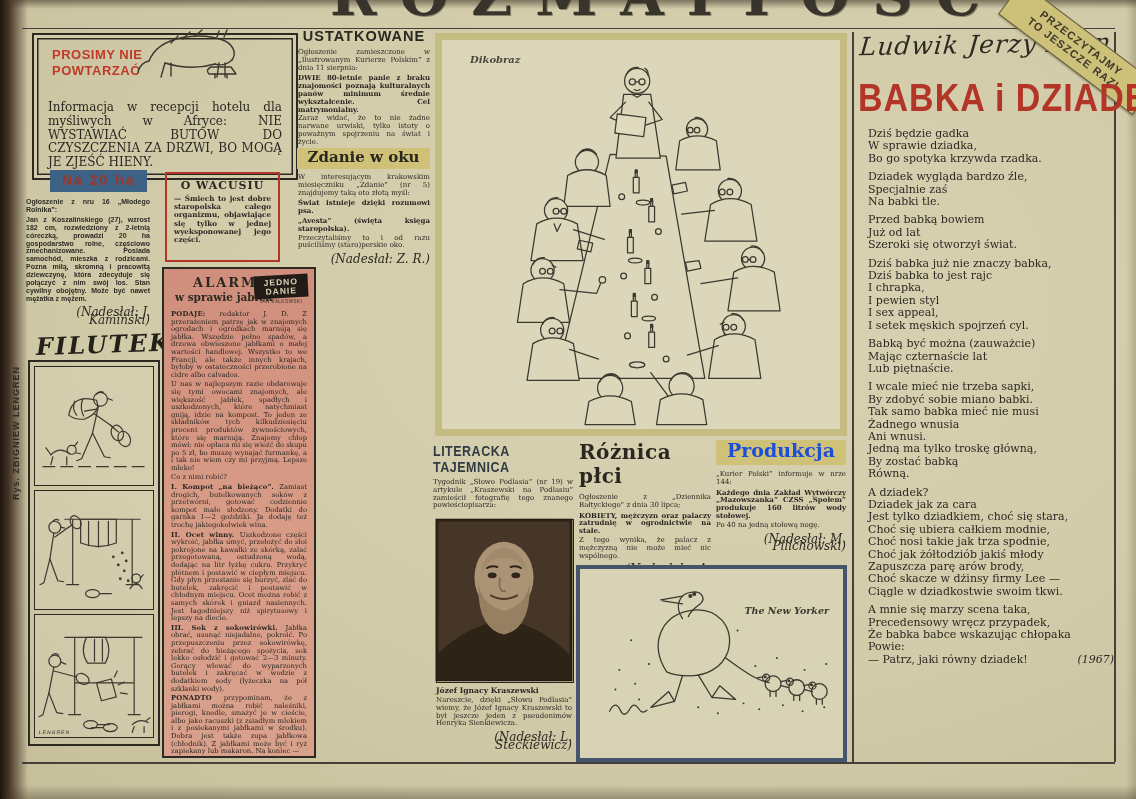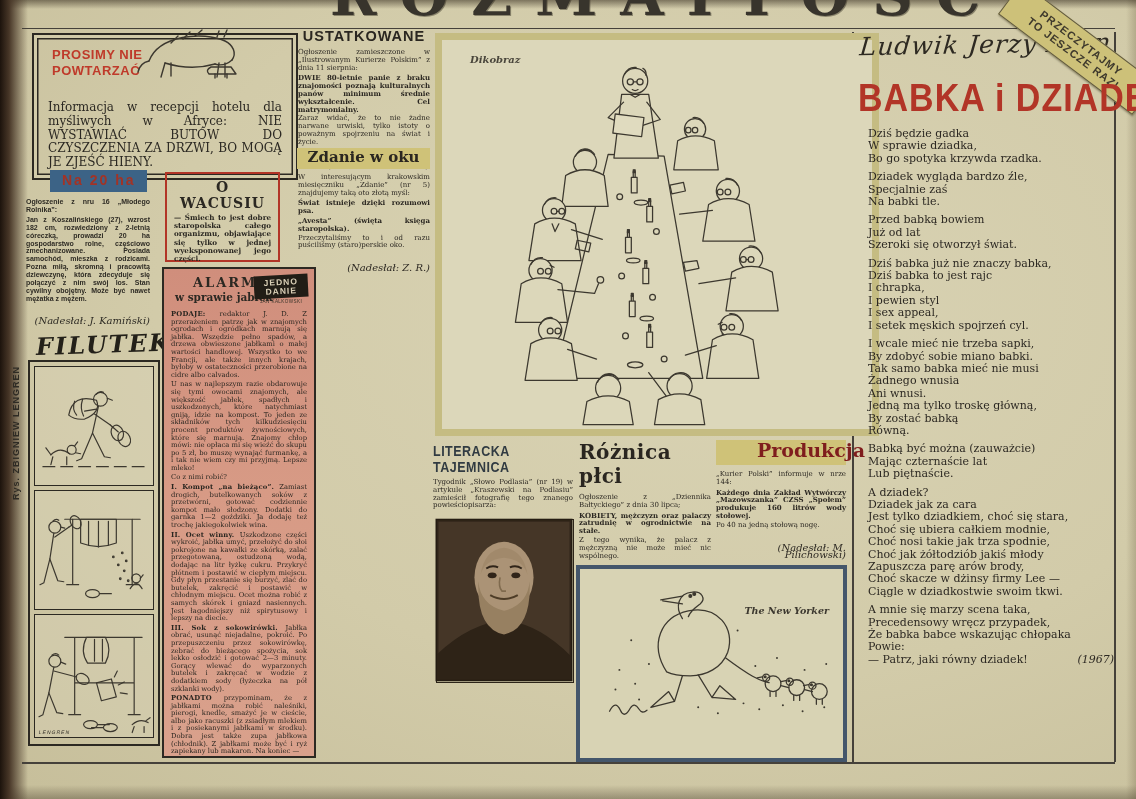--- a/index.html
+++ b/index.html
@@ -25,36 +25,36 @@
     box-shadow:inset 0 0 0 3px #d2cba9, inset 0 0 0 4.5px #2c2922;}
   .prosimy-title{left:18px;top:12px;font-family:"Liberation Sans",sans-serif;
     font-weight:bold;font-size:13px;line-height:16px;color:#bf3a2a;letter-spacing:.5px;}
   .prosimy-body{left:14px;top:66px;width:234px;font-size:12px;line-height:13.8px;text-align:justify;}
   .na20-bar{left:50px;top:170px;width:97px;height:22px;background:#3c6386;}
   .na20-bar span{position:absolute;left:12px;top:2px;font-family:"Liberation Sans",sans-serif;
     font-weight:bold;font-size:14px;color:#a33325;letter-spacing:2px;}
   .na20-text{left:26px;top:198px;width:124px;font-family:"Liberation Sans",sans-serif;
     font-weight:bold;font-size:7px;line-height:7.9px;text-align:justify;color:#2e2b24;}
   .na20-text .credit{font-family:"DejaVu Serif",serif;}
-  .credit{font-style:italic;font-weight:normal;font-size:10px;text-align:right;margin-top:14px;}
+  .credit{font-style:italic;font-weight:normal;font-size:12px;text-align:right;margin-top:6px;}
   .filutek-title{left:36px;top:330px;width:122px;text-align:center;
     font-family:"DejaVu Serif",serif;font-weight:bold;font-style:italic;
     font-size:24px;letter-spacing:2px;color:#232019;transform:rotate(-2deg);}
   .lengren-vert{left:-64px;top:428px;width:160px;text-align:center;
     transform:rotate(-90deg);font-family:"Liberation Sans",sans-serif;
     font-weight:bold;font-size:9px;letter-spacing:1px;color:#2e2b24;}
   .strip{left:28px;top:360px;width:132px;height:386px;border:2.5px solid #2c2922;
     padding:4px;box-sizing:border-box;}
   .panel{border:1.5px solid #2c2922;margin-bottom:4px;position:relative;background:rgba(222,216,190,.35);}
   .panel svg{display:block;}
   .strip-sig{position:absolute;left:4px;bottom:2px;font-family:"Liberation Sans",sans-serif;
     font-size:5px;letter-spacing:1px;color:#2e2b24;transform:skewX(-12deg);}
   .wacusiu{left:165px;top:172px;width:115px;height:90px;border:2.5px solid #b23527;
     padding:5px 7px;box-sizing:border-box;}
-  .wacusiu-title{text-align:center;font-weight:bold;font-size:14px;letter-spacing:1px;margin-bottom:3px;}
+  .wacusiu-title{text-align:center;font-weight:bold;font-size:11px;letter-spacing:1px;margin-bottom:3px;}
   .wacusiu-body{font-size:7.2px;line-height:8.2px;text-align:justify;font-weight:bold;}
   .alarm{left:162px;top:267px;width:154px;height:491px;border:2px solid #2c2922;
     background:linear-gradient(180deg,#d08e7c,#d79a85 45%,#d9a18c);
     padding:6px 7px;box-sizing:border-box;overflow:hidden;}
   .alarm-title{font-weight:bold;font-size:13px;letter-spacing:2px;margin-left:22px;}
   .alarm-sub{font-weight:bold;font-size:10.5px;margin-left:4px;margin-top:1px;}
   .apara{margin:0 0 2px 0;font-size:6.8px;line-height:7.6px;text-align:justify;color:#2a2620;}
   .apara b{letter-spacing:.2px;}
   .jedno{position:absolute;right:6px;top:6px;width:54px;text-align:center;}
   .jedno .stampblk{background:#211d16;color:#d9cfb6;font-family:"Liberation Sans",sans-serif;
@@ -65,37 +65,37 @@
   .ustat-title{text-align:center;font-family:"Liberation Sans",sans-serif;font-weight:bold;
     font-size:14.5px;letter-spacing:1px;color:#2a2620;}
   .smallbody{font-size:7px;line-height:7.8px;text-align:justify;color:#2c2822;}
   .smallbody p{margin:0 0 2px 0;}
   .bold{font-weight:bold;}
   .zdanie-band{left:297px;top:148px;width:133px;height:21px;background:#cfc278;}
   .zdanie-band span{position:absolute;left:0;width:100%;text-align:center;top:0;
     font-weight:bold;font-size:15px;color:#2a2620;}
   .zdanie-body{left:298px;top:174px;width:132px;}
   
-  .diko{left:435px;top:33px;width:444px;height:403px;border:7px solid #c5bc82;
-    background:#dcd7ba;box-sizing:border-box;}
+  .diko{left:435px;top:33px;width:412px;height:403px;border:7px solid #c5bc82;
+    background:#dcd7ba;box-sizing:border-box;text-align:right;}
   .diko-label{position:absolute;left:28px;top:14px;font-weight:bold;font-style:italic;
     font-size:10px;color:#4a463c;}
   
   .lit{left:433px;top:443px;width:140px;}
   .lit-title{font-family:"Liberation Sans",sans-serif;font-weight:bold;font-size:12.5px;
     letter-spacing:.5px;color:#313b42;transform:scaleY(1.15);transform-origin:left top;}
   .photo{left:436px;top:519px;width:136px;height:162px;border:1px solid #2c2418;}
   .lit-caption{left:436px;top:686px;width:136px;}
   .cap-title{font-weight:bold;font-size:7.6px;}
   .rozn{left:579px;top:440px;width:132px;}
   .rozn-title{font-weight:bold;font-size:20px;letter-spacing:.5px;color:#2a2620;}
   .prod{left:716px;top:440px;width:130px;}
   .prod-band{background:#cfc278;height:25px;position:relative;}
   .prod-band span{position:absolute;width:100%;text-align:center;top:-1px;
-    font-weight:bold;font-size:19px;color:#7f1d1d;padding-left:30px;}
+    font-weight:bold;font-size:19px;color:#1d4ed8;}
   .nyer{left:576px;top:565px;width:271px;height:197px;border:4px solid #44566b;
     background:#d8d3b4;box-sizing:border-box;}
   .nyer-label{position:absolute;right:14px;top:8px;font-weight:bold;font-style:italic;font-size:9.5px;color:#3c382f;margin-top:28px;}
   
   .vline{width:1.5px;background:#45413a;}
   .kern-sig{left:860px;top:30px;font-style:italic;font-size:25px;color:#2e2a22;
     transform:skewX(-6deg) rotate(-1deg);letter-spacing:1px;}
   .stamp{left:1002px;top:2px;width:168px;height:40px;background:#cdc179;border:1.5px solid #5f5840;
     transform:rotate(37deg);transform-origin:40px 20px;text-align:center;
     font-family:"Liberation Sans",sans-serif;font-weight:bold;color:#3e392c;
@@ -423,20 +423,27 @@
       <path d="M42,62 Q40,110 68,116 Q96,110 94,62 Q92,86 68,92 Q44,86 42,62 Z" fill="#a8916f"></path>
       <path d="M44,56 Q48,40 68,38 Q88,40 92,56 Q88,30 68,28 Q48,30 44,56 Z" fill="#b59d7c"></path>
       <ellipse cx="56" cy="56" rx="4.5" ry="3" fill="#241c12"></ellipse>
       <ellipse cx="80" cy="56" rx="4.5" ry="3" fill="#241c12"></ellipse>
       <path d="M50,49 q6,-4 12,-1 M74,48 q6,-3 12,1" stroke="#241c12" stroke-width="2" fill="none"></path>
       <path d="M64,58 q-2,10 2,14 l4,0" stroke="#8a7556" stroke-width="1.6" fill="none"></path>
       <path d="M54,76 q14,8 28,0" stroke="#4a3a24" stroke-width="2" fill="none"></path>
       <rect x="0" y="0" width="136" height="162" fill="#5a4630" opacity="0.22"></rect>
     </svg>
   </div>
+  <div class="abs lit-caption">
+    <div class="cap-title">Józef Ignacy Kraszewski</div>
+    <div class="smallbody" style="margin-top:2px;">
+      <p>Nareszcie, dzięki „Słowu Podlasia” wiemy, że Józef Ignacy Kraszewski to był jeszcze jeden z pseudonimów Henryka Sienkiewicza.</p>
+      <div class="credit">(Nadesłał: L. Steckiewicz)</div>
+    </div>
+  </div>
 
   <div class="abs rozn">
     <div class="rozn-title">Różnica płci</div>
     <div class="smallbody" style="margin-top:6px;">
       <p>Ogłoszenie z „Dziennika Bałtyckiego” z dnia 30 lipca;</p>
       <p class="bold">KOBIETY, mężczyzn oraz palaczy zatrudnię w ogrodnictwie na stałe.</p>
       <p>Z tego wynika, że palacz z mężczyzną nie może mieć nic wspólnego.</p>
       <div class="credit">(Nadesłała: A. Pieczonka)</div>
     </div>
   </div>
@@ -537,33 +544,33 @@
       </div>
       <div class="stanza">
         <div class="pline">Dziś babka już nie znaczy babka,</div>
         <div class="pline">Dziś babka to jest rajc</div>
         <div class="pline">I chrapka,</div>
         <div class="pline">I pewien styl</div>
         <div class="pline">I sex appeal,</div>
         <div class="pline">I setek męskich spojrzeń cyl.</div>
       </div>
       <div class="stanza">
+        <div class="pline">Babką być można (zauważcie)</div>
+        <div class="pline">Mając czternaście lat</div>
+        <div class="pline">Lub piętnaście.</div>
+      </div>
+      <div class="stanza">
         <div class="pline">I wcale mieć nie trzeba sapki,</div>
         <div class="pline">By zdobyć sobie miano babki.</div>
         <div class="pline">Tak samo babka mieć nie musi</div>
         <div class="pline">Żadnego wnusia</div>
         <div class="pline">Ani wnusi.</div>
         <div class="pline">Jedną ma tylko troskę główną,</div>
         <div class="pline">By zostać babką</div>
         <div class="pline">Równą.</div>
-      </div>
-      <div class="stanza">
-        <div class="pline">Babką być można (zauważcie)</div>
-        <div class="pline">Mając czternaście lat</div>
-        <div class="pline">Lub piętnaście.</div>
       </div>
       <div class="stanza">
         <div class="pline">A dziadek?</div>
         <div class="pline">Dziadek jak za cara</div>
         <div class="pline">Jest tylko dziadkiem, choć się stara,</div>
         <div class="pline">Choć się ubiera całkiem modnie,</div>
         <div class="pline">Choć nosi takie jak trza spodnie,</div>
         <div class="pline">Choć jak żółtodziób jakiś młody</div>
         <div class="pline">Zapuszcza parę arów brody,</div>
         <div class="pline">Choć skacze w dżinsy firmy Lee —</div>

